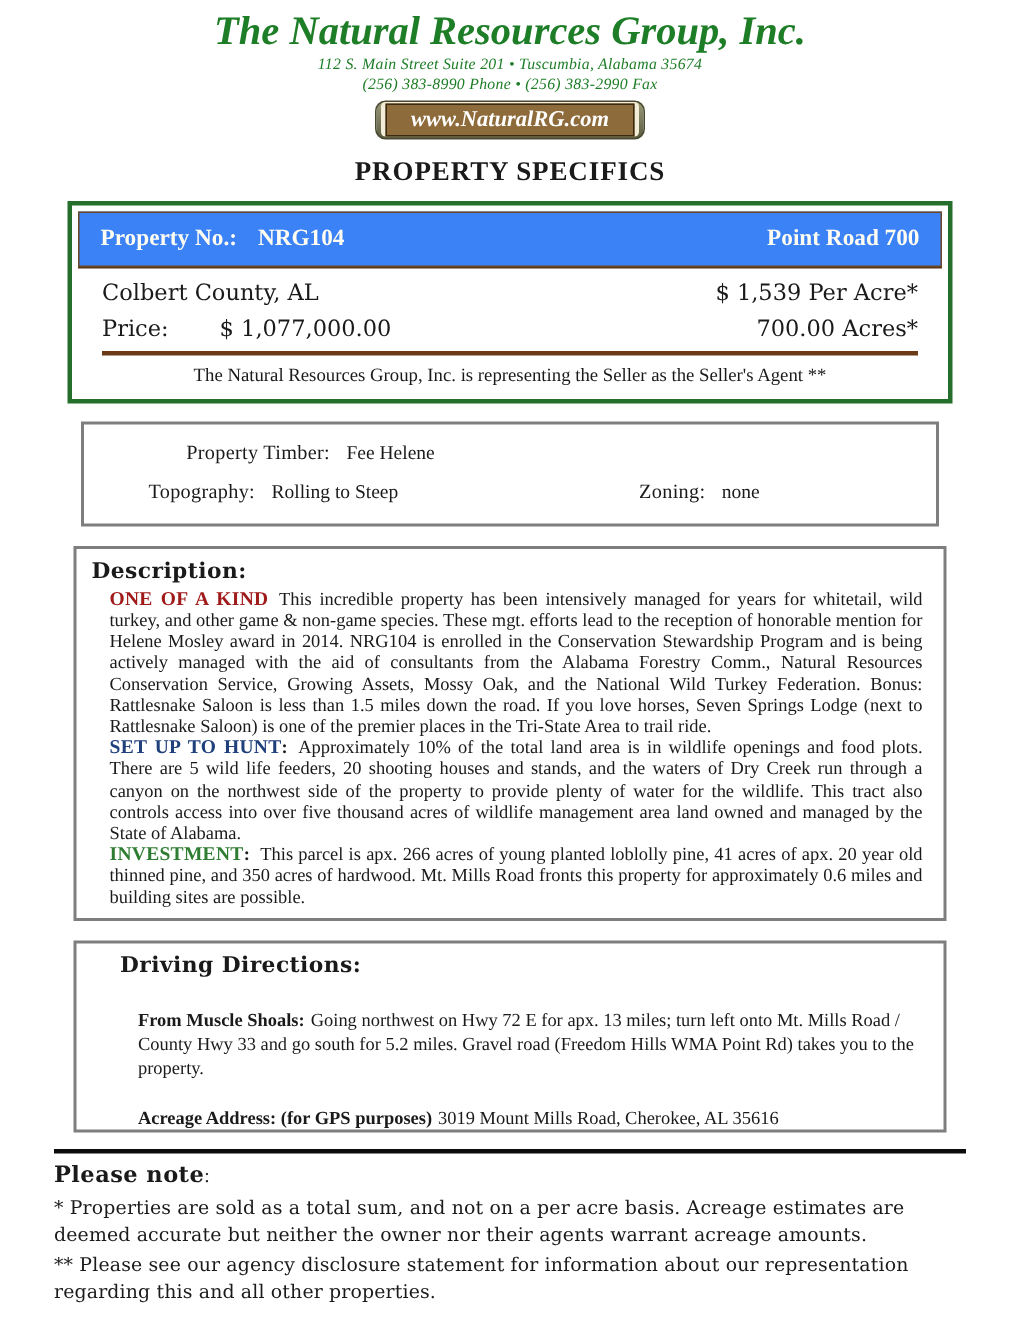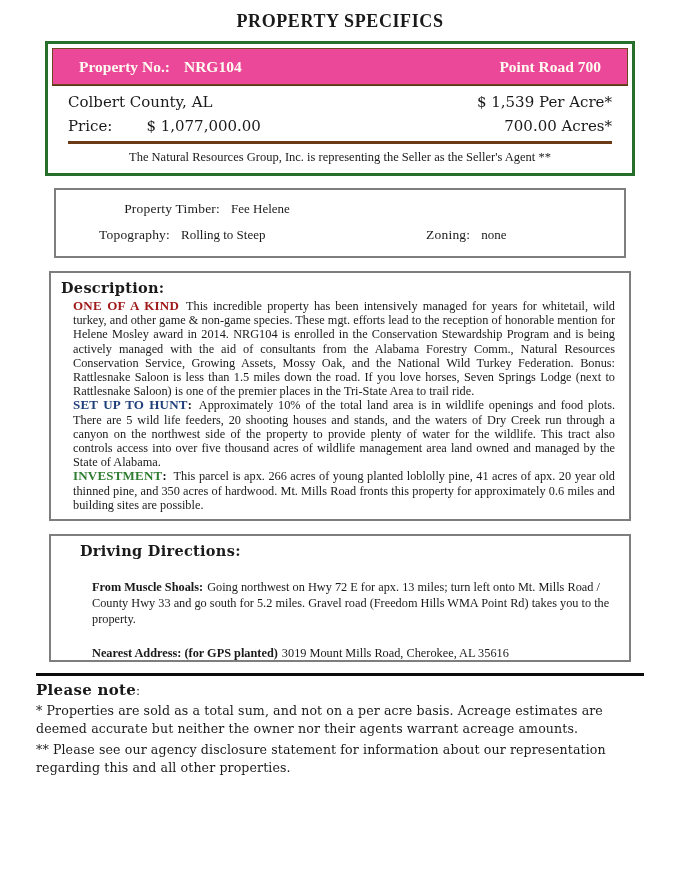--- a/index.html
+++ b/index.html
@@ -18,23 +18,23 @@
                 padding:3px; background:linear-gradient(#9a9a78,#5c5c42); cursor:pointer; }
   .web-button-mid { background:#f3edd7; border-radius:3px; padding:3px; }
   .web-button-core { background:#8e6b3a; border:1px solid #3a2a12; padding:2px 16px;
                      color:#ffffff; font-weight:bold; font-style:italic; font-size:15px; }
 
   
   .page-title { text-align:center; font-weight:bold; font-size:18px; letter-spacing:.6px; margin-top:11px; }
 
   
   .property-box { margin:9px 45px 0; border:3px solid #256e2b; padding:4px; background:#fff; }
-  .property-header { height:37px; background:#ec4899; border:1px solid #6b4722;
+  .property-header { height:37px; background:#3b82f6; border:1px solid #6b4722;
                      box-shadow:0 1px 0 #5a3517; display:flex; justify-content:space-between;
-                     align-items:center; padding:0 26px; color:#fffdf2; font-weight:bold; font-size:15.5px; }
+                     align-items:center; padding:0 14px; color:#fffdf2; font-weight:bold; font-size:15.5px; }
   .ph-left { display:flex; gap:14px; }
   .property-body { padding:8px 16px 2px; }
   .prow { display:flex; justify-content:space-between; align-items:baseline;
           font-family:"DejaVu Serif", serif; font-size:15px; margin-bottom:6px;gap:44px; }
   .price-left { display:flex; gap:34px; }
   .pdivider { height:3px; background:#6b3a17; margin:1px 0 3px; }
   .agent-note { text-align:center; font-size:12.5px; padding:3px 0 2px; }
 
   
   .details-box { margin:12px 54px 0; border:2px solid #7e7e7e; padding:11px 12px; }
@@ -69,20 +69,32 @@
   .footer-rule { height:3px; background:#0c0c0c; border:none; margin:11px 0 5px; }
   .note-title { font-family:"DejaVu Serif", serif; font-weight:bold; font-size:15px; letter-spacing:.3px; }
   .note-colon { font-size:13px; }
   .note { font-family:"DejaVu Serif", serif; font-size:12.6px; line-height:1.42; margin-top:3px; letter-spacing:.1px; }
 </style>
 </head>
 <body>
 
 <div class="page">
 
+  <div class="header">
+    <div class="company-name">The Natural Resources Group, Inc.</div>
+    <div class="hdr-line">112 S. Main Street Suite 201  • Tuscumbia, Alabama  35674</div>
+    <div class="hdr-line">(256) 383-8990 Phone  •  (256) 383-2990 Fax</div>
+    <div>
+      <span class="web-button">
+        <span class="web-button-mid">
+          <span class="web-button-core">www.NaturalRG.com</span>
+        </span>
+      </span>
+    </div>
+  </div>
 
   <div class="page-title">PROPERTY SPECIFICS</div>
 
   <div class="property-box">
     <div class="property-header">
       <span class="ph-left">
         <span>Property No.:</span>
         <span>NRG104</span>
       </span>
       <span>Point Road 700</span>
@@ -135,21 +147,21 @@
       <span class="lead green">INVESTMENT</span><span class="lead-colon">:</span><span>This parcel is apx. 266 acres of young planted loblolly pine, 41 acres of apx. 20 year old thinned pine, and 350 acres of hardwood. Mt. Mills Road fronts this property for approximately 0.6 miles and building sites are possible.</span>
     </p>
   </div>
 
   <div class="frame driving-box">
     <h3>Driving Directions:</h3>
     <p class="dpara">
       <span class="dlead">From Muscle Shoals</span><span class="dlead">:</span><span class="dtext">Going northwest on Hwy 72 E for apx. 13 miles; turn left onto Mt. Mills Road / County Hwy 33 and go south for 5.2 miles. Gravel road (Freedom Hills WMA Point Rd) takes you to the property.</span>
     </p>
     <p class="dpara gps">
-      <span class="dlead">Nearest Address: (for GPS planted)</span><span class="dtext">3019 Mount Mills Road, Cherokee, AL 35616</span>
+      <span class="dlead">Acreage Address: (for GPS purposes)</span><span class="dtext">3019 Mount Mills Road, Cherokee, AL 35616</span>
     </p>
   </div>
 
   <div class="footer">
     <hr class="footer-rule">
     <div>
       <span class="note-title">Please note</span><span class="note-colon">:</span>
     </div>
     <p class="note">* Properties are sold as a total sum, and not on a per acre basis. Acreage estimates are deemed accurate but neither the owner nor their agents warrant acreage amounts.</p>
     <p class="note">** Please see our agency disclosure statement for information about our representation regarding this and all other properties.</p>

